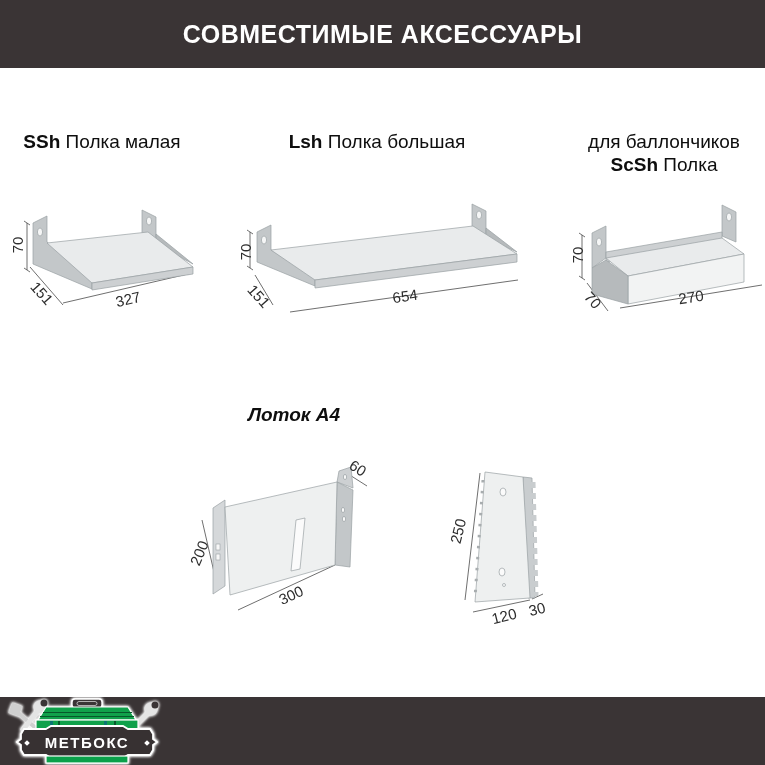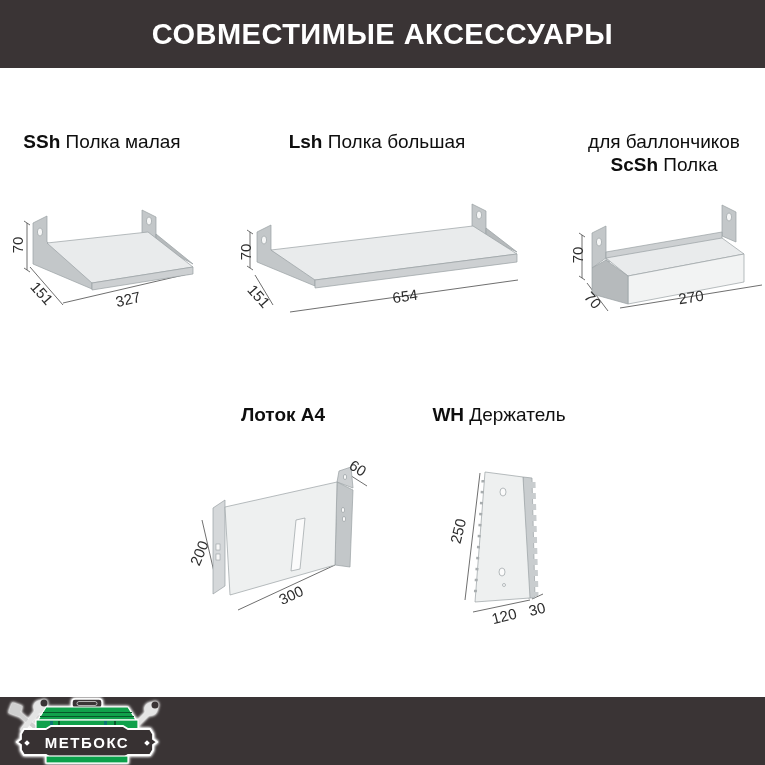--- a/index.html
+++ b/index.html
@@ -2,21 +2,21 @@
 <html><head>
 <meta charset="utf-8">
 <style>
   * { margin:0; padding:0; box-sizing:border-box; }
   html,body { width:765px; height:765px; }
   body { font-family:"Liberation Sans", sans-serif; background:#fff; }
   .page { position:relative; width:765px; height:765px; overflow:hidden; background:#fff; }
 
   .bar { position:absolute; left:0; width:765px; background:#3a3435; }
   .header-bar { top:0; height:68px; display:flex; align-items:center; justify-content:center; }
-  .page-title { color:#fff; font-size:29px; font-weight:800; letter-spacing:.5px; }
+  .page-title { color:#fff; font-size:25px; font-weight:800; letter-spacing:.5px; }
   .footer-bar { top:697px; height:68px; }
 
   .plabel { position:absolute; font-size:19px; color:#0e0e0e; text-align:center; line-height:23px; white-space:nowrap; transform:translateX(-50%); }
   .plabel b { font-weight:700; }
 
   .dim { position:absolute; font-size:15px; font-weight:500; color:#2d2d2d; white-space:nowrap;
          transform:translate(-50%,-50%) rotate(var(--r,0deg)); }
 
   svg.draw { position:absolute; overflow:visible; }
   .dimline { stroke:#4a4a4a; stroke-width:.8; }
@@ -108,26 +108,24 @@
       <polygon class="part" points="43,56 159,36 159,46 43,66" fill="#cdd0d2"></polygon>
       <polygon class="part" points="43,62 159,42 181,58 65,80" fill="#e9ebec"></polygon>
       <polygon class="part" points="65,80 181,58 181,86 65,108" fill="#f2f3f3"></polygon>
       <polygon class="part" points="29,72 43,64 65,80 65,108 29,98" fill="#b6babc"></polygon>
     </g>
   </svg>
   <span class="dim" style="left:577px; top:255px; --r:-90deg">70</span>
   <span class="dim" style="left:593px; top:300px; --r:48deg">70</span>
   <span class="dim" style="left:691px; top:297px; --r:-8deg">270</span>
 
-  <div class="plabel" style="left:283px; top:403px;">
+  <div class="plabel" style="left:294px; top:403px;font-style:italic;">
     <b>Лоток А4</b>
   </div>
   <div class="plabel" style="left:499px; top:403px;">
-    <div><b>WH</b>
-      <span>Держатель</span></div>
   </div>
 
   <svg class="draw" style="left:193px; top:448px;" width="205" height="178" viewBox="0 0 205 178">
     <g>
       <line class="dimline" x1="152" y1="24" x2="174" y2="38"></line>
       <line class="dimline" x1="9" y1="72" x2="24" y2="137"></line>
       <line class="dimline" x1="45" y1="162" x2="142" y2="117"></line>
     </g>
     <g>
       <polygon class="part" points="146,23 158,19 160,40 144,34" fill="#cdd0d2"></polygon>

